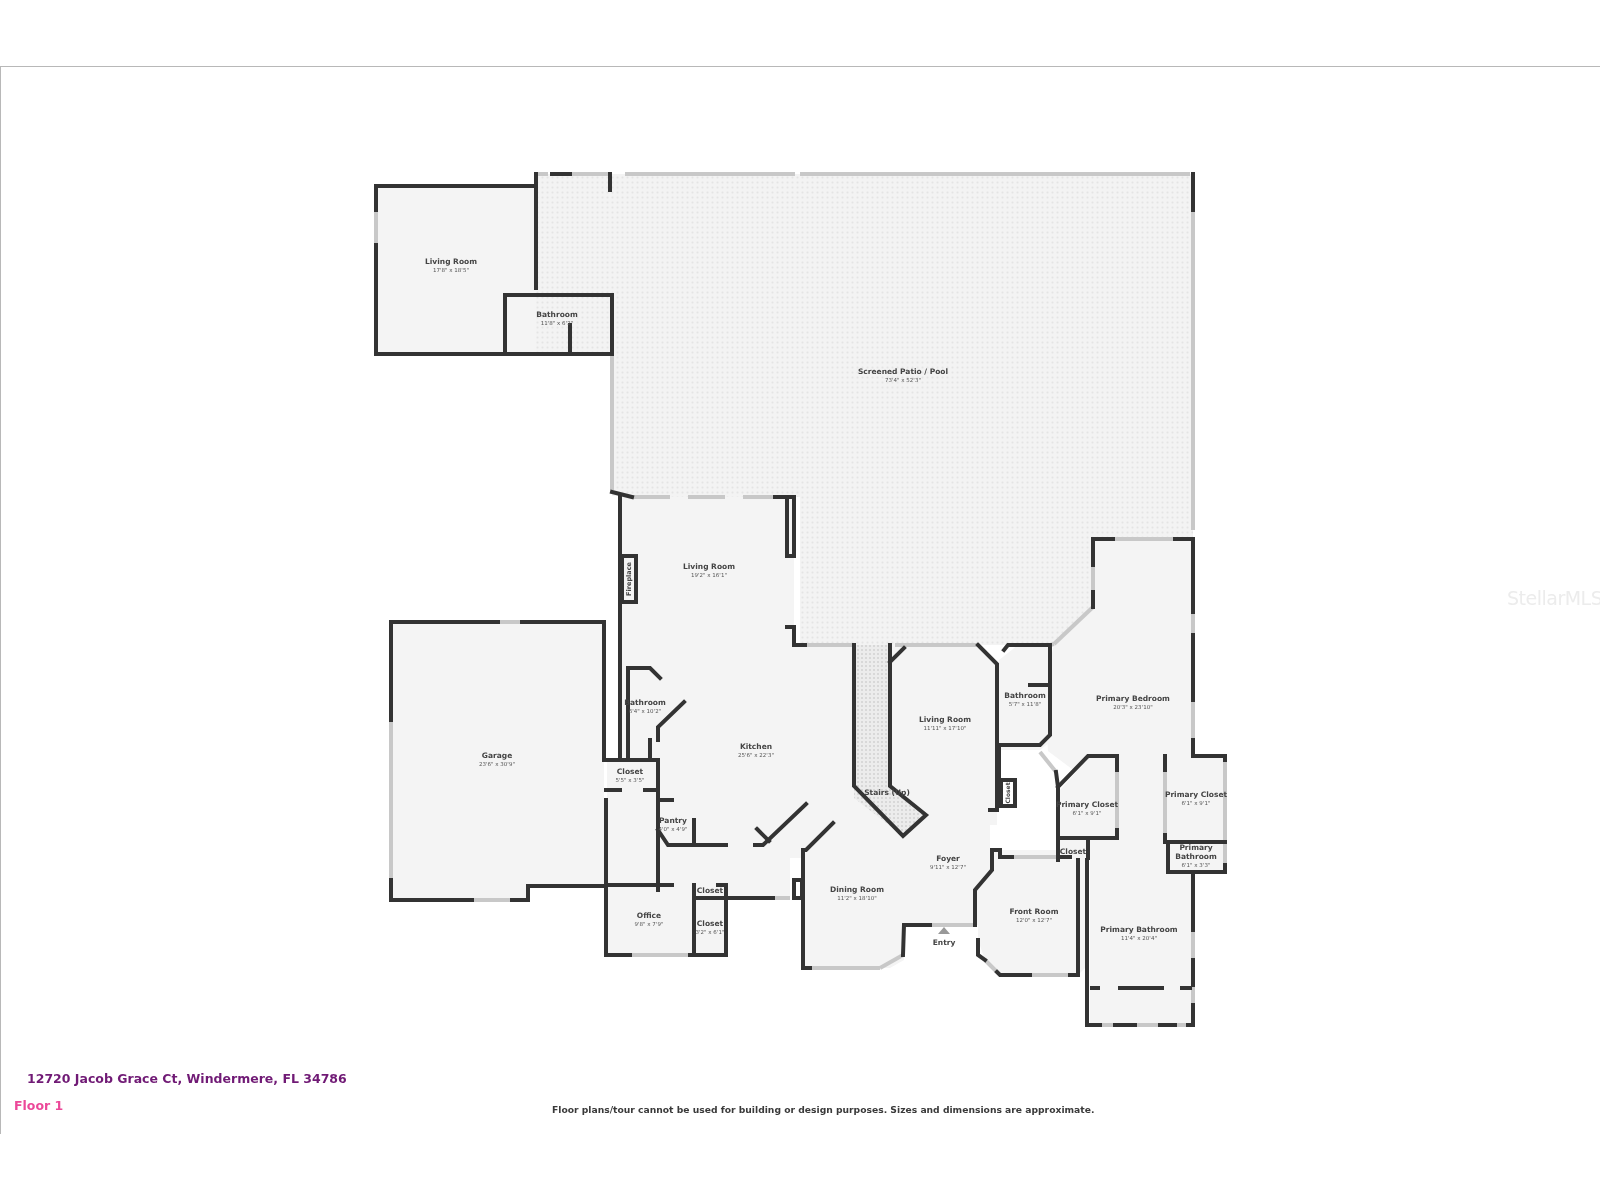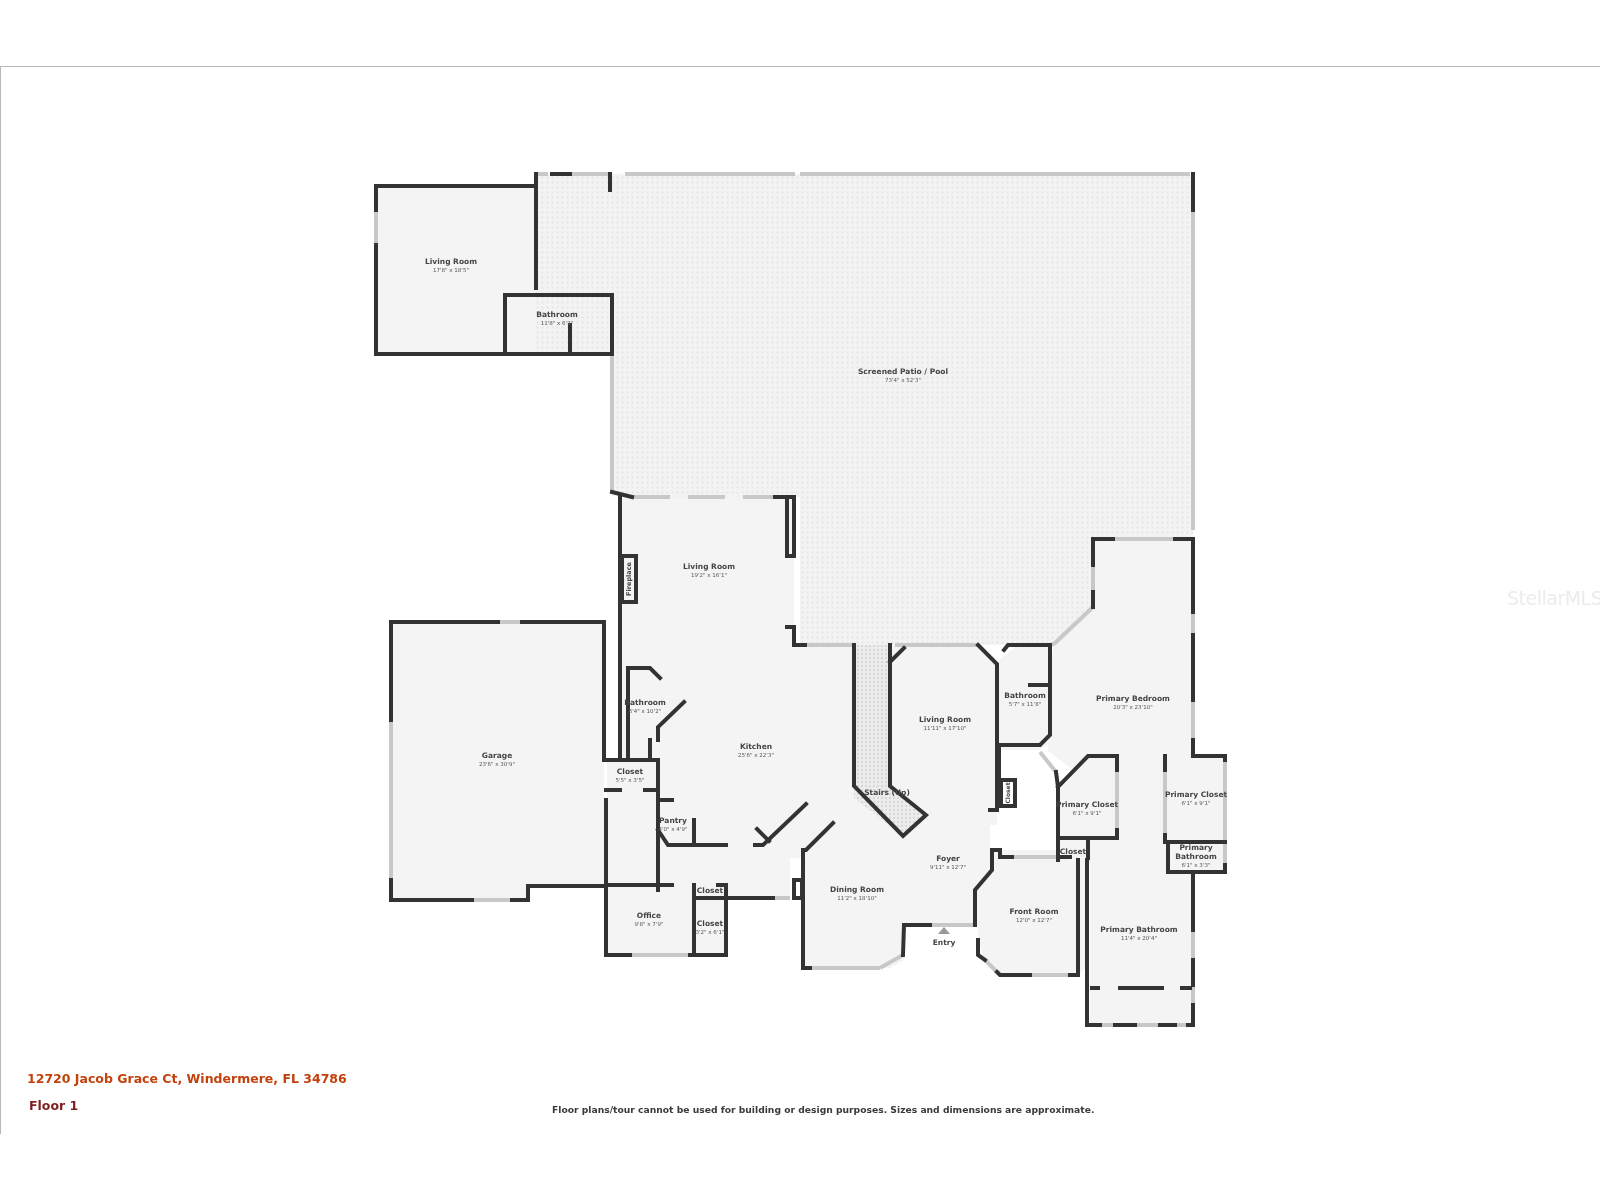--- a/index.html
+++ b/index.html
@@ -7,22 +7,22 @@
   .frame-top { position:absolute; left:0; top:66px; width:1600px; height:1px; background:#b8b8b8; }
   .frame-left { position:absolute; left:0; top:66px; width:1px; height:1068px; background:#b8b8b8; }
   svg.plan { position:absolute; left:0; top:0; width:1600px; height:1200px; }
   .room { fill:#f4f4f4; }
   .patio { fill:url(#dots); }
   .stairs { fill:url(#dots2); }
   .wall { stroke:#333333; stroke-width:4; fill:none; stroke-linecap:square; }
   .win { stroke:#c8c8c8; stroke-width:4; fill:none; }
   .rname { font-family:"DejaVu Sans", sans-serif; font-size:7.5px; font-weight:bold; fill:#444; text-anchor:middle; }
   .rdim { font-family:"DejaVu Sans", sans-serif; font-size:5.5px; fill:#555; text-anchor:middle; }
-  .footer-address { position:absolute; left:27px; top:1071px; font-family:"DejaVu Sans", sans-serif; font-weight:bold; font-size:12.5px; color:#c2410c; }
-  .footer-floor { position:absolute; left:29px; top:1098px; font-family:"DejaVu Sans", sans-serif; font-weight:bold; font-size:12.5px; color:#7f1d1d; }
+  .footer-address { position:absolute; left:27px; top:1071px; font-family:"DejaVu Sans", sans-serif; font-weight:bold; font-size:12.5px; color:#701a75; }
+  .footer-floor { position:absolute; left:14px; top:1098px; font-family:"DejaVu Sans", sans-serif; font-weight:bold; font-size:12.5px; color:#ec4899; }
   .footer-disclaimer { position:absolute; left:552px; top:1104px; font-family:"DejaVu Sans", sans-serif; font-weight:bold; font-size:9.2px; color:#3a3a3a;text-align:center; }
   .watermark { position:absolute; left:1507px; top:587px; font-family:"DejaVu Sans", sans-serif; font-size:19px; color:#ececec; letter-spacing:-0.5px; }
 </style>
 </head>
 <body>
 
 <div class="frame-top"></div>
 <div class="frame-left"></div>
 
 <svg class="plan" viewBox="0 0 1600 1200" xmlns="http://www.w3.org/2000/svg">

